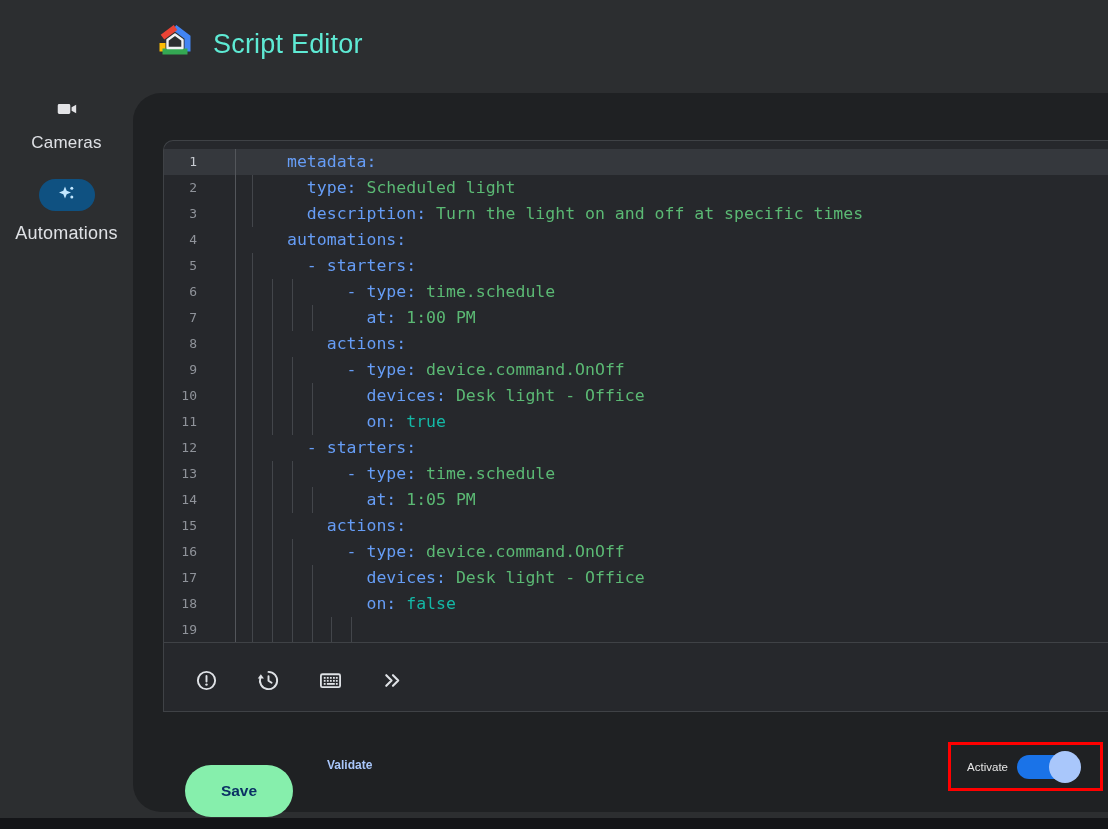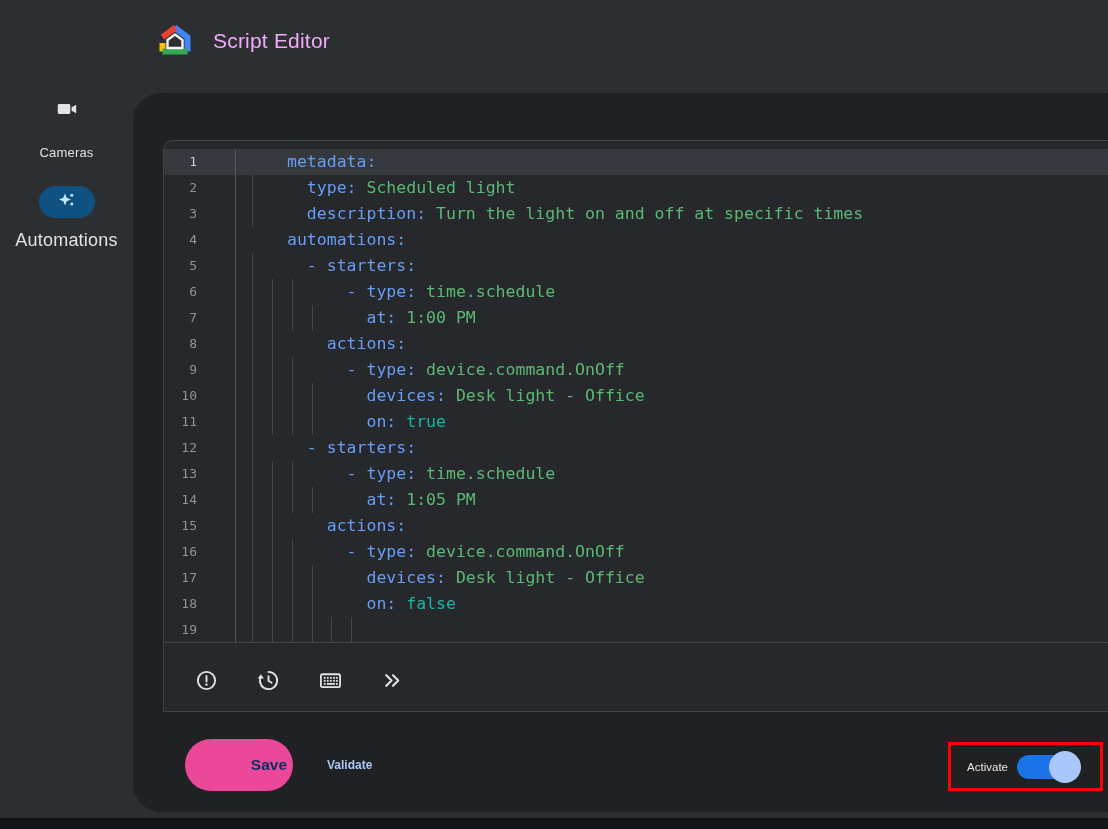--- a/index.html
+++ b/index.html
@@ -3,26 +3,26 @@
 <meta charset="utf-8">
 <style>
   html,body{margin:0;padding:0;}
   body{
     width:1108px;height:829px;position:relative;overflow:hidden;
     background:#2c2e30;font-family:"Liberation Sans",sans-serif;
     -webkit-font-smoothing:antialiased;
   }
   
   .header-logo{position:absolute;left:157px;top:23px;width:36px;height:36px;}
-  .header-title{position:absolute;left:213px;top:29px;font-size:21px;color:#f0abfc;letter-spacing:.2px;}
+  .header-title{position:absolute;left:213px;top:29px;font-size:27px;color:#5eead4;letter-spacing:.2px;}
   
   .sidebar{position:absolute;left:0;top:93px;width:133px;text-align:center;color:#dfe1e5;}
   .nav-icon-btn{width:40px;height:28px;margin:4px auto 0;display:grid;place-items:center;cursor:pointer;}
   .nav-icon-btn svg{width:22px;height:22px;}
-  .nav-label{margin-top:20px;font-size:13px;letter-spacing:.2px;}
+  .nav-label{margin-top:8px;font-size:17px;letter-spacing:.2px;}
   .nav-pill{width:56px;height:32px;border-radius:16px;background:#0f5181;margin:26px auto 0;display:grid;place-items:center;cursor:pointer;}
   .nav-pill svg{width:20px;height:20px;}
   .nav-label2{margin-top:12px;font-size:18px;letter-spacing:.2px;}
   
   .card{position:absolute;left:133px;top:93px;right:-40px;bottom:17px;background:#1f2123;border-radius:28px;}
   
   .editor-panel{position:absolute;left:30px;top:47px;right:36px;height:572px;
     background:#26282c;border:1px solid #3f4246;border-right:none;
     border-top-left-radius:10px;box-sizing:border-box;}
   .code-area{height:493px;overflow:hidden;border-bottom:1px solid #3f4246;padding-top:8px;box-sizing:content-box;
@@ -36,22 +36,22 @@
   .ind{display:inline-block;height:26px;vertical-align:top;
     background:repeating-linear-gradient(to right,#43464b 0,#43464b 1px,transparent 1px,transparent 2ch);}
   .key{color:#669df6;padding-left:35px;}
   .str{color:#5bb974;}
   .bool{color:#14b8a6;}
   
   .editor-toolbar{height:77px;display:flex;align-items:center;padding-left:22px;gap:22px;}
   .tool-btn{width:40px;height:40px;border-radius:50%;display:grid;place-items:center;cursor:pointer;color:#dfe2e6;background:transparent;border:none;padding:0;}
   .tool-btn svg{width:23px;height:23px;}
   
-  .save-btn{position:absolute;left:52px;top:646px;width:108px;height:52px;border:none;border-radius:26px;
-    background:#ec4899;color:#0b3064;font-family:"Liberation Sans",sans-serif;font-size:15.5px;font-weight:bold;cursor:pointer;text-align:right;}
+  .save-btn{position:absolute;left:52px;top:672px;width:108px;height:52px;border:none;border-radius:26px;
+    background:#86efac;color:#0b3064;font-family:"Liberation Sans",sans-serif;font-size:15.5px;font-weight:bold;cursor:pointer;}
   .validate-btn{position:absolute;left:186px;top:646px;height:52px;line-height:52px;background:transparent;border:none;
     color:#a9c7fb;font-family:"Liberation Sans",sans-serif;font-size:12px;font-weight:bold;cursor:pointer;padding:0 8px;}
   .activate-box{position:absolute;left:815px;top:649px;width:155px;height:49px;box-sizing:border-box;
     border:3px solid #ff0000;display:flex;align-items:center;justify-content:flex-end;gap:9px;padding-right:23px;}
   .activate-label{font-size:11.5px;color:#e6e6e6;}
   .toggle{position:relative;width:60px;height:26px;cursor:pointer;}
   .toggle .track{position:absolute;left:0;top:1px;width:56px;height:24px;border-radius:12px;background:#1a73e8;}
   .toggle .thumb{position:absolute;right:-4px;top:-3px;width:32px;height:32px;border-radius:50%;background:#a9c7fb;}
   
   .bottom-strip{position:absolute;left:0;right:0;bottom:0;height:11px;background:#141518;}

